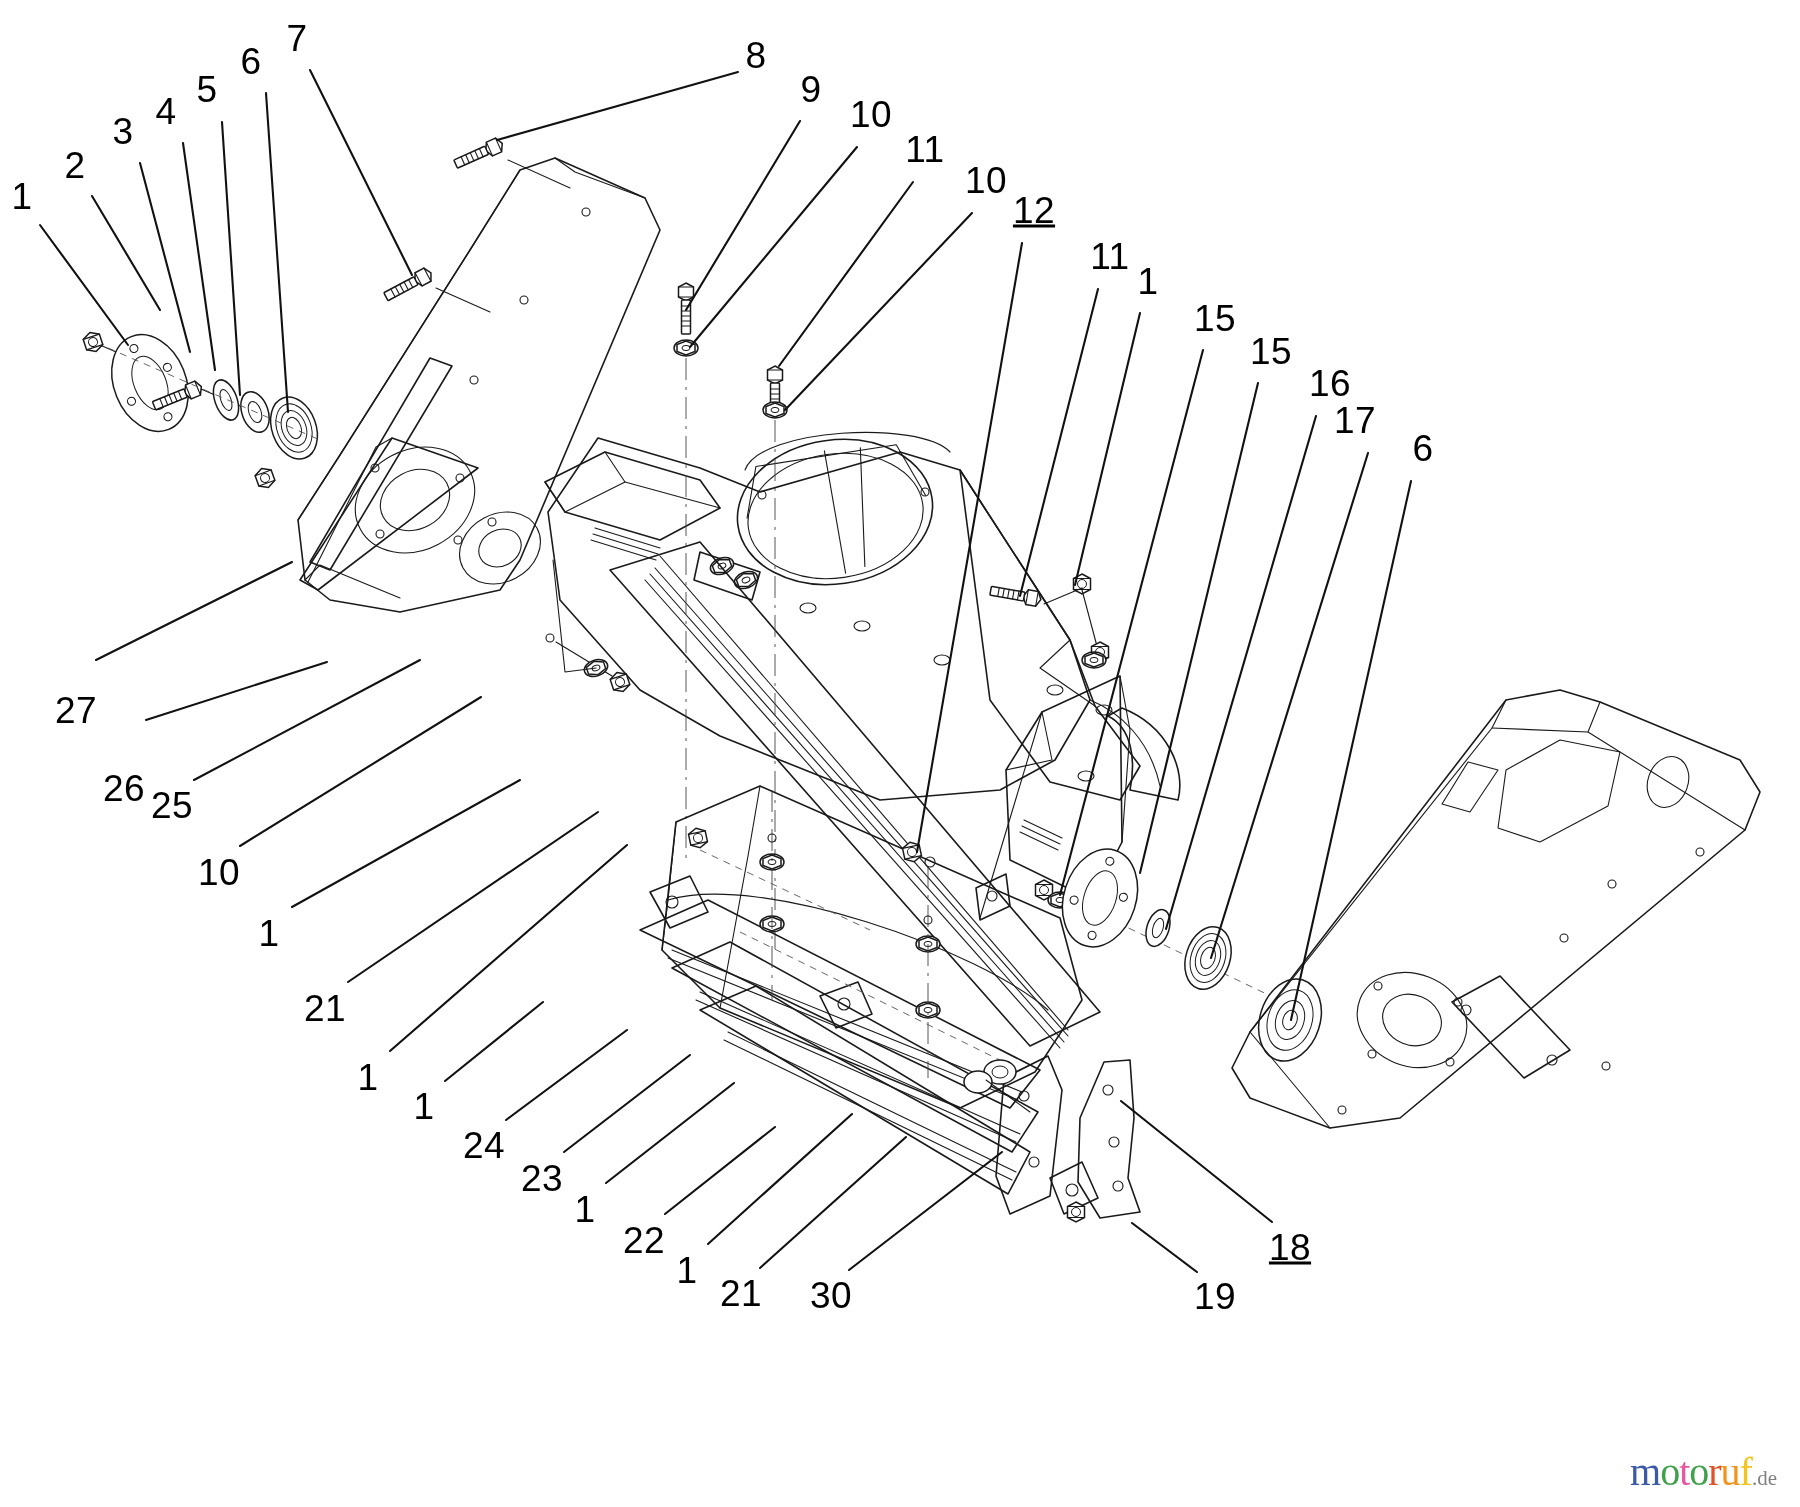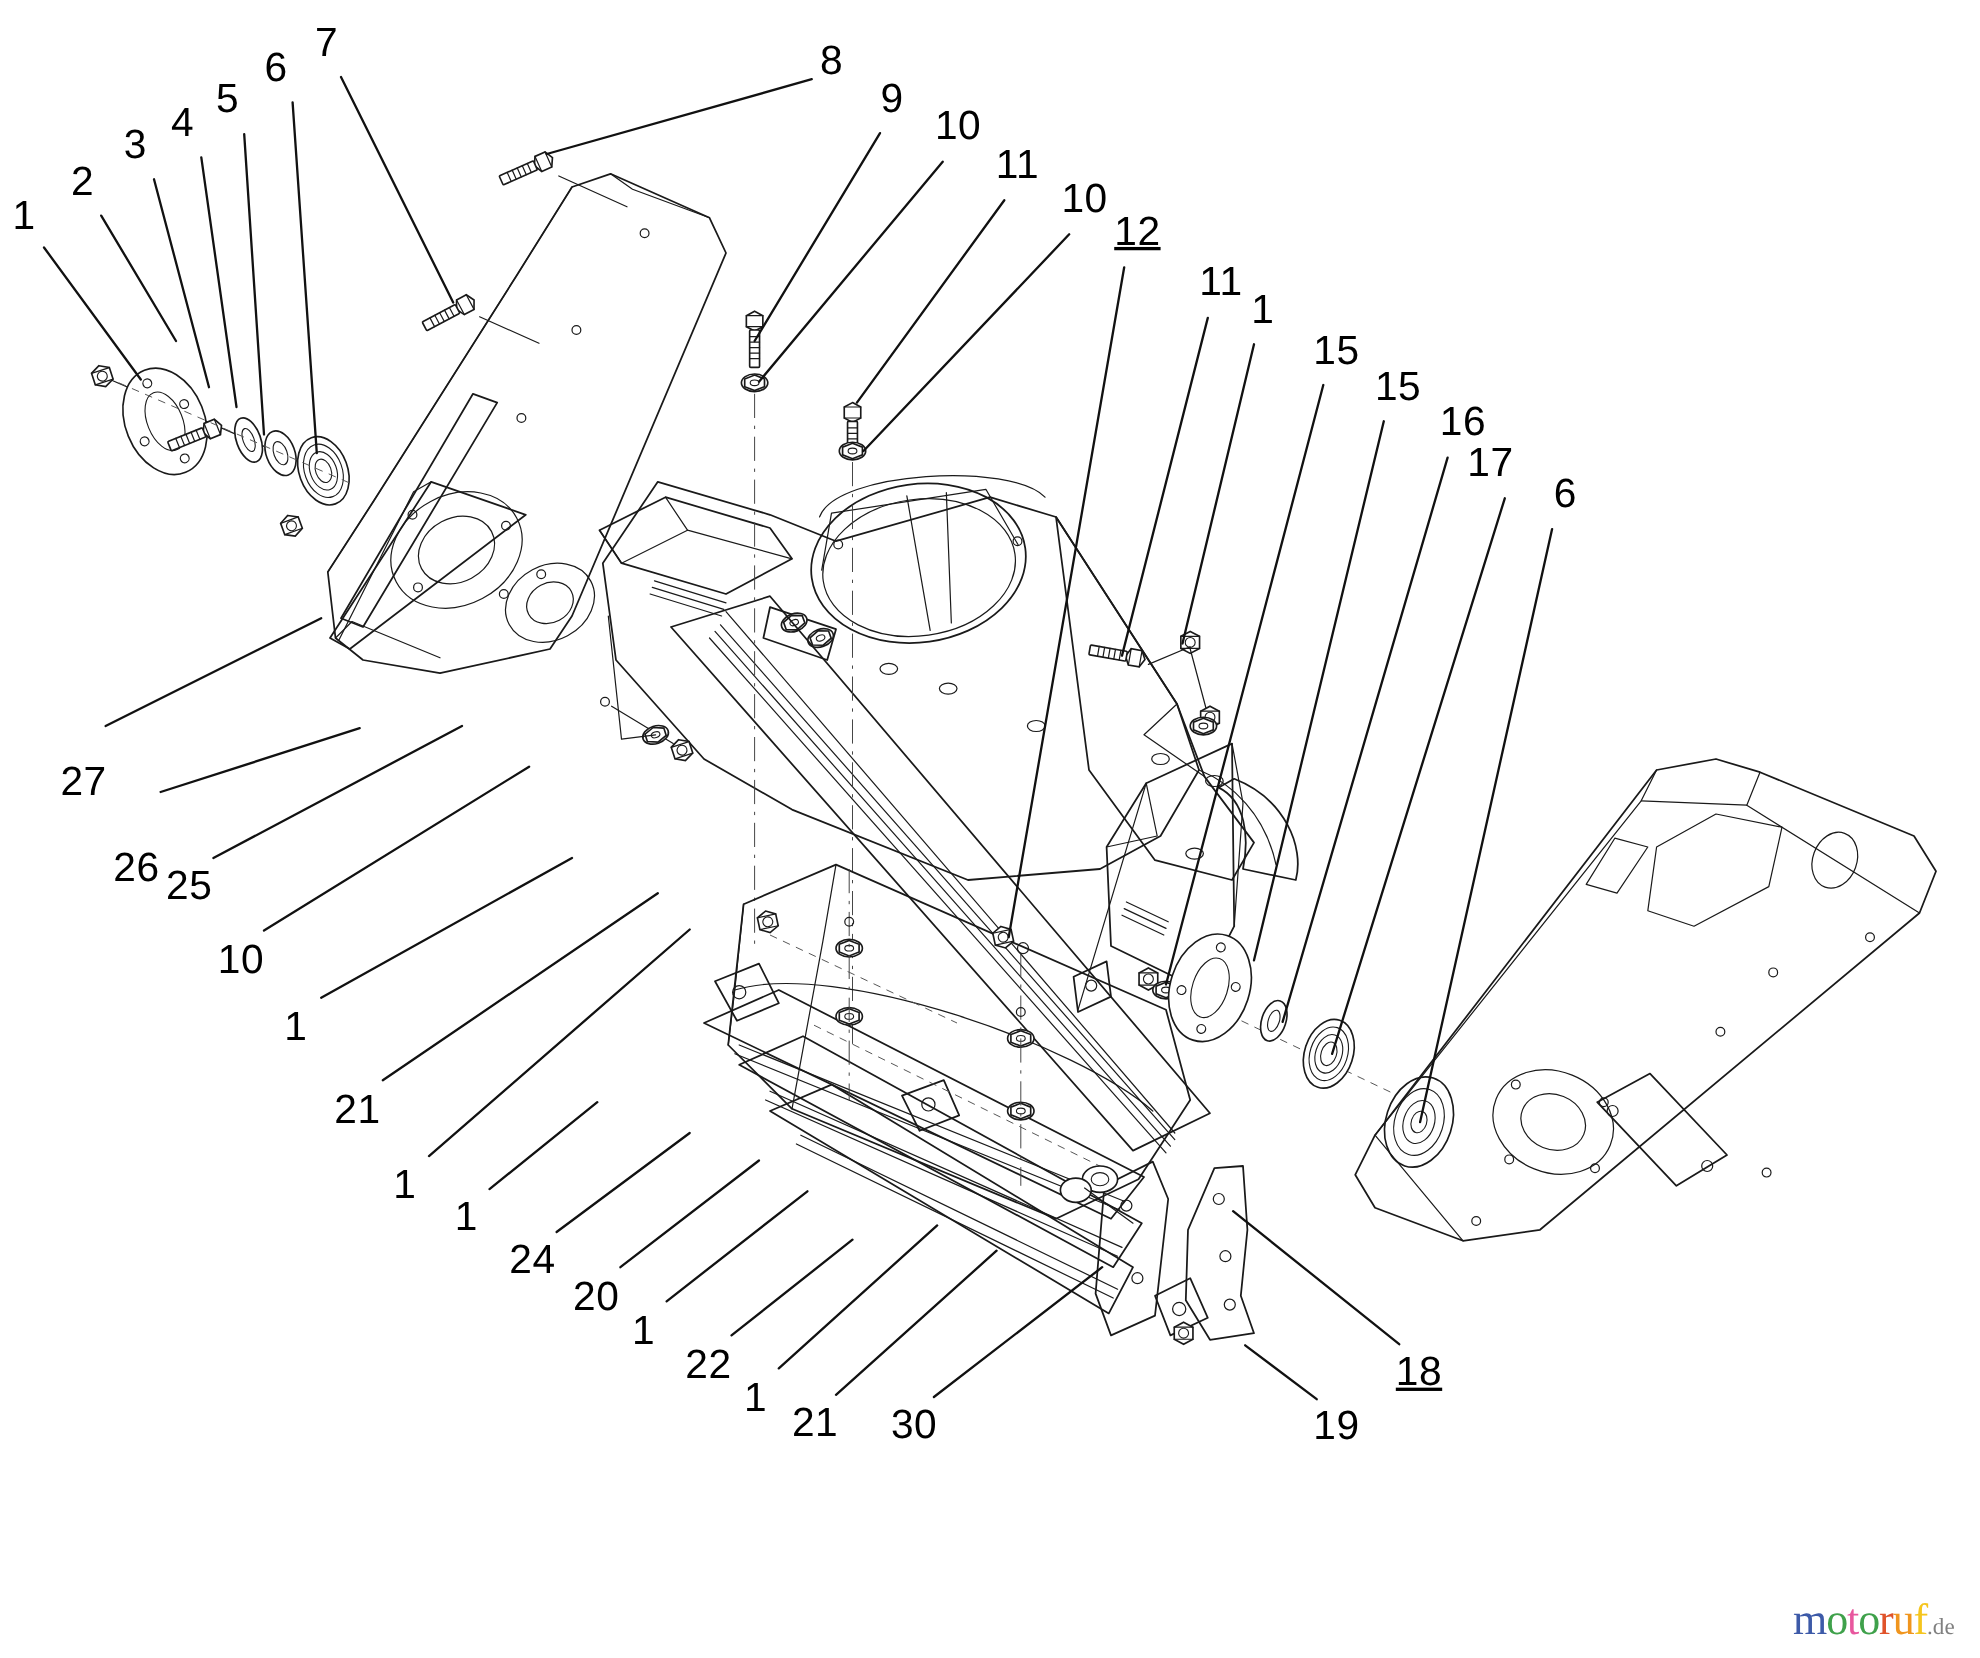--- a/index.html
+++ b/index.html
@@ -466,21 +466,21 @@
       <div class="callout" style="left: 1423px; top: 448px;">6</div>
       <div class="callout" style="left: 76px; top: 710px;">27</div>
       <div class="callout" style="left: 124px; top: 788px;">26</div>
       <div class="callout" style="left: 172px; top: 805px;">25</div>
       <div class="callout" style="left: 219px; top: 872px;">10</div>
       <div class="callout" style="left: 269px; top: 933px;">1</div>
       <div class="callout" style="left: 325px; top: 1008px;">21</div>
       <div class="callout" style="left: 368px; top: 1077px;">1</div>
       <div class="callout" style="left: 424px; top: 1106px;">1</div>
       <div class="callout" style="left: 484px; top: 1145px;">24</div>
-      <div class="callout" style="left: 542px; top: 1178px;">20</div>
+      <div class="callout" style="left: 542px; top: 1178px;">23</div>
       <div class="callout" style="left: 585px; top: 1209px;">1</div>
       <div class="callout" style="left: 644px; top: 1240px;">22</div>
       <div class="callout" style="left: 687px; top: 1270px;">1</div>
       <div class="callout" style="left: 741px; top: 1293px;">21</div>
       <div class="callout" style="left: 831px; top: 1295px;">30</div>
       <div class="callout" style="left: 1215px; top: 1296px;">19</div>
       <div class="callout" style="left: 1290px; top: 1247px; text-decoration: underline;">18</div>
     </div>
 
   <div id="watermark"><span class="wm-l" style="color: rgb(61, 90, 168);">m</span><span class="wm-l" style="color: rgb(63, 161, 75);">o</span><span class="wm-l" style="color: rgb(232, 87, 158);">t</span><span class="wm-l" style="color: rgb(63, 161, 75);">o</span><span class="wm-l" style="color: rgb(224, 83, 42);">r</span><span class="wm-l" style="color: rgb(240, 149, 30);">u</span><span class="wm-l" style="color: rgb(245, 197, 30);">f</span><span class="wm-de" style="color: rgb(128, 128, 128);">.de</span></div>

